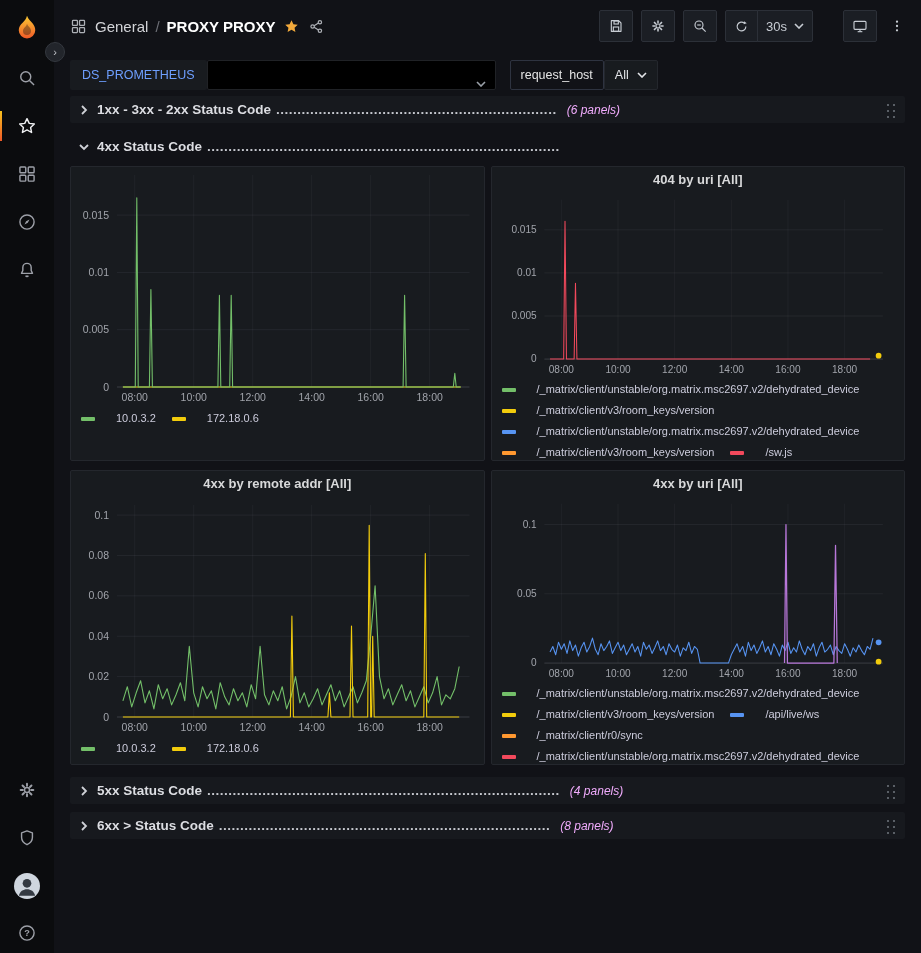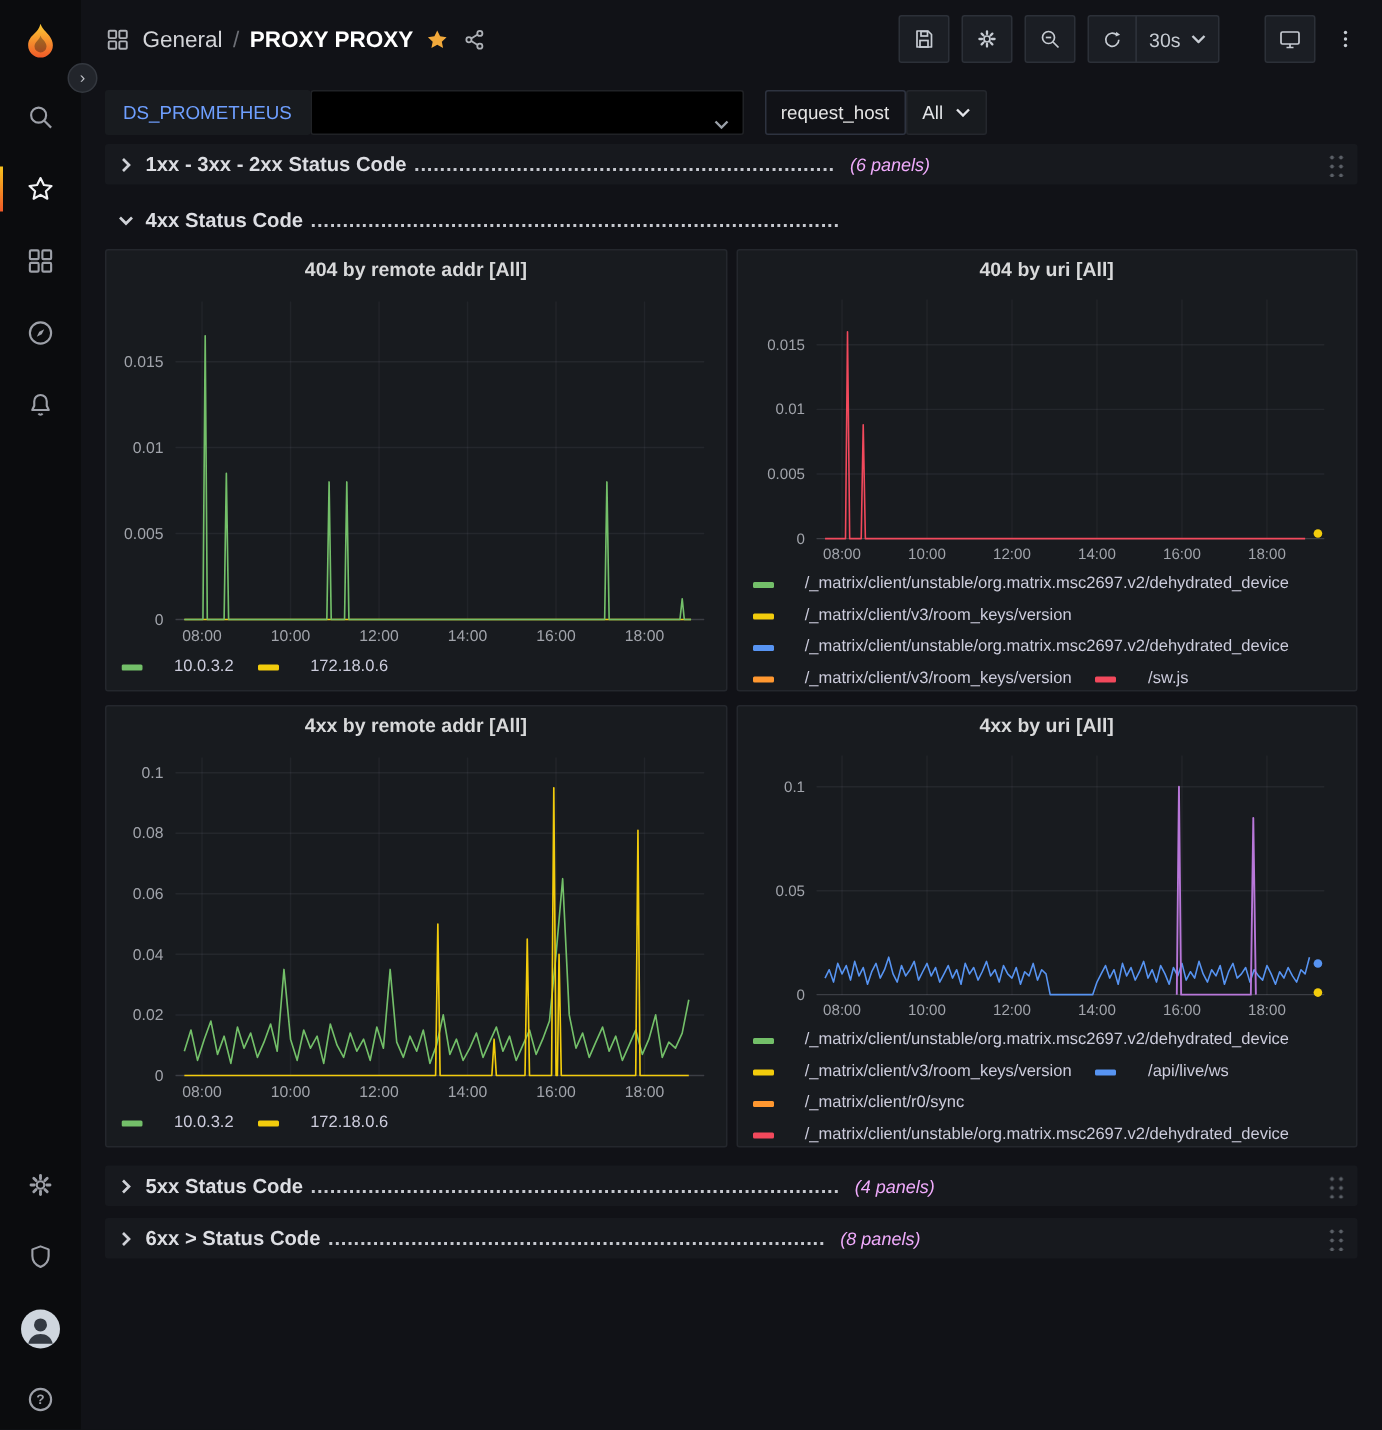--- a/index.html
+++ b/index.html
@@ -305,21 +305,20 @@
       <svg width="12" height="12" viewBox="0 0 12 12" fill="none" stroke="currentColor" stroke-width="1.8">
           <path d="M2 4l4 4 4-4"></path>
         </svg>
     </span>
     <span class="row-label">4xx Status Code</span>
     <span class="row-leader">...................................................................................</span>
   </div>
 
   <div class="grid">
     <section class="panel">
-      <div class="panel-title">404 by remote addr [All]</div>
       <svg class="chart tall" viewBox="0 0 412.5 238">
           <line x1="63.698744769874466" x2="63.698744769874466" y1="8" y2="220" stroke="rgba(204,204,220,0.055)"></line>
           <text x="63.698744769874466" y="234" text-anchor="middle">08:00</text>
           <line x1="122.69456066945605" x2="122.69456066945605" y1="8" y2="220" stroke="rgba(204,204,220,0.055)"></line>
           <text x="122.69456066945605" y="234" text-anchor="middle">10:00</text>
           <line x1="181.69037656903765" x2="181.69037656903765" y1="8" y2="220" stroke="rgba(204,204,220,0.055)"></line>
           <text x="181.69037656903765" y="234" text-anchor="middle">12:00</text>
           <line x1="240.6861924686192" x2="240.6861924686192" y1="8" y2="220" stroke="rgba(204,204,220,0.055)"></line>
           <text x="240.6861924686192" y="234" text-anchor="middle">14:00</text>
           <line x1="299.6820083682008" x2="299.6820083682008" y1="8" y2="220" stroke="rgba(204,204,220,0.055)"></line>

